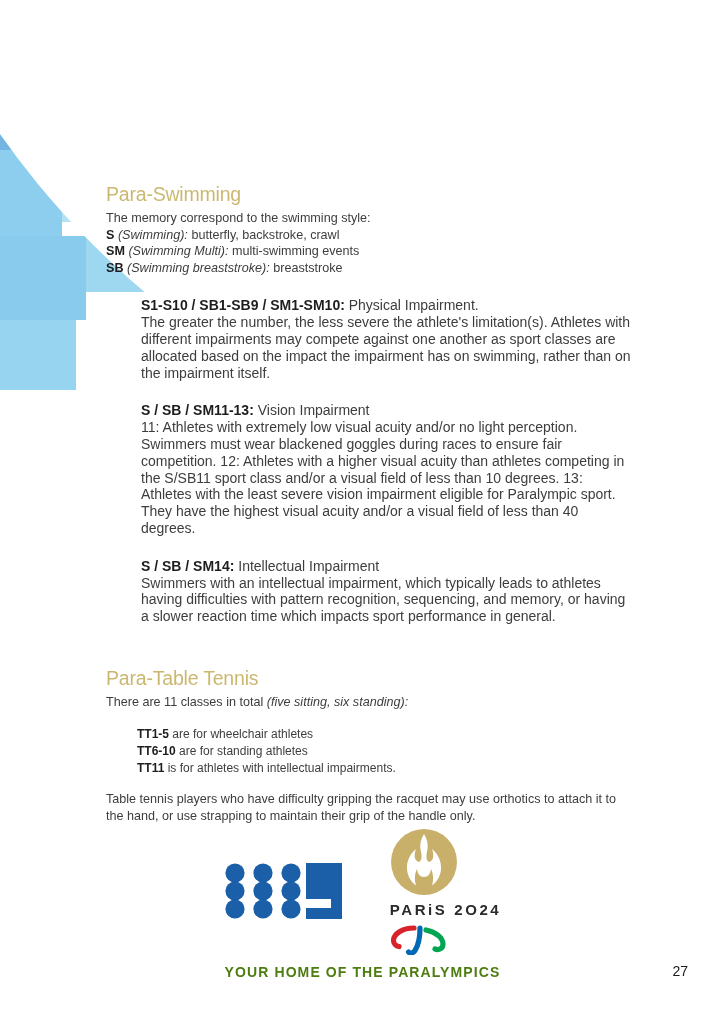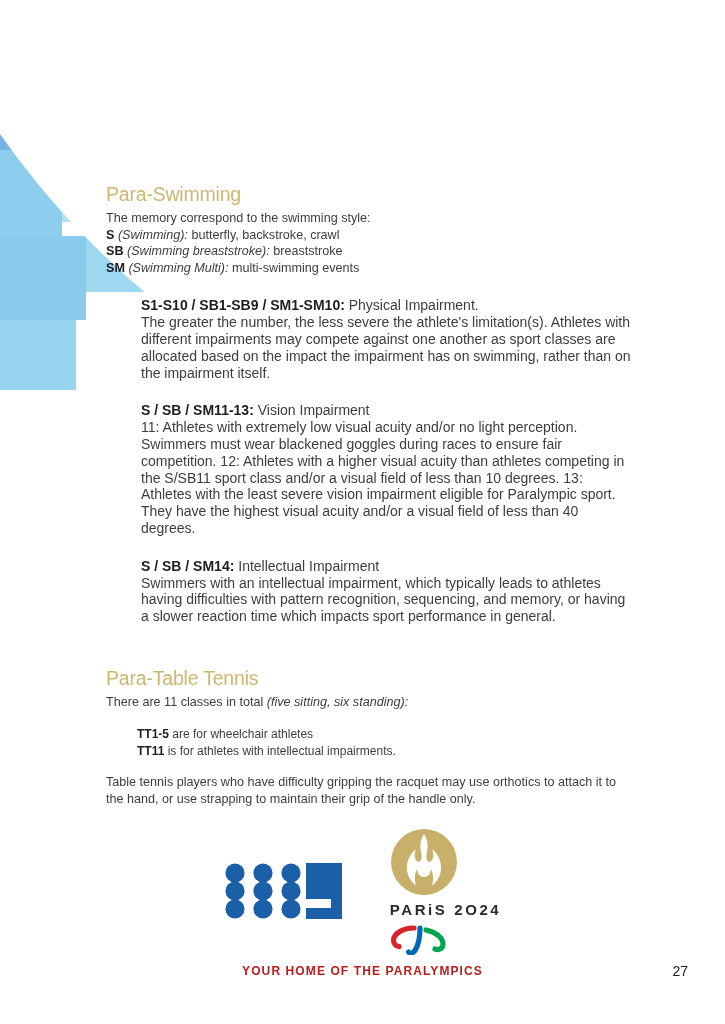--- a/index.html
+++ b/index.html
@@ -101,24 +101,24 @@
   }
   #logo-row {
     display: flex;
     align-items: center;
     justify-content: center;
     gap: 48px;
     height: 130px;
   }
   #tagline {
     text-align: center;
-    font-size: 12px;
+    font-size: 14px;
     font-weight: bold;
     letter-spacing: 1.1px;
-    color: #b91c1c;
+    color: #4d7c0f;
     margin-top: 8px;
   }
   #page-number {
     position: absolute;
     right: 37px;
     top: 963px;
     font-size: 14px;
     font-weight: normal;
     color: #1a1a1a;
     text-align: center;
@@ -221,28 +221,28 @@
 
   <p class="lead">The memory correspond to the swimming style:</p>
 
   <div class="style-lines">
     <div class="style-line">
       <span class="code">S</span>
       <span class="expand">(Swimming):</span>
       <span>butterfly, backstroke, crawl</span>
     </div>
     <div class="style-line">
+      <span class="code">SM</span>
+      <span class="expand">(Swimming Multi):</span>
+      <span>multi-swimming events</span>
+    </div>
+    <div class="style-line">
       <span class="code">SB</span>
       <span class="expand">(Swimming breaststroke):</span>
       <span>breaststroke</span>
-    </div>
-    <div class="style-line">
-      <span class="code">SM</span>
-      <span class="expand">(Swimming Multi):</span>
-      <span>multi-swimming events</span>
     </div>
   </div>
 
   <div class="indent-block">
     <p>
       <span class="cls-title">S1-S10 / SB1-SB9 / SM1-SM10:</span>
       <span>Physical Impairment.</span><br>
       <span>The greater the number, the less severe the athlete's limitation(s). Athletes with different impairments may compete against one another as sport classes are allocated based on the impact the impairment has on swimming, rather than on the impairment itself.</span>
     </p>
   </div>
@@ -267,20 +267,24 @@
     <h2 class="section-heading">Para-Table Tennis</h2>
     <p class="lead">
       <span>There are 11 classes in total </span><i>(five sitting, six standing):</i>
     </p>
   </div>
 
   <div class="tt-list">
     <div class="tt-row">
       <span class="tt-code">TT1-5</span>
       <span>are for wheelchair athletes</span>
+    </div>
+    <div class="tt-row">
+      <span class="tt-code">TT6-10</span>
+      <span>are for standing athletes</span>
     </div>
     <div class="tt-row">
       <span class="tt-code">TT11</span>
       <span>is for athletes with intellectual impairments.</span>
     </div>
   </div>
 
   <p class="closing">Table tennis players who have difficulty gripping the racquet may use orthotics to attach it to the hand, or use strapping to maintain their grip of the handle only.</p>
 </div>
 

